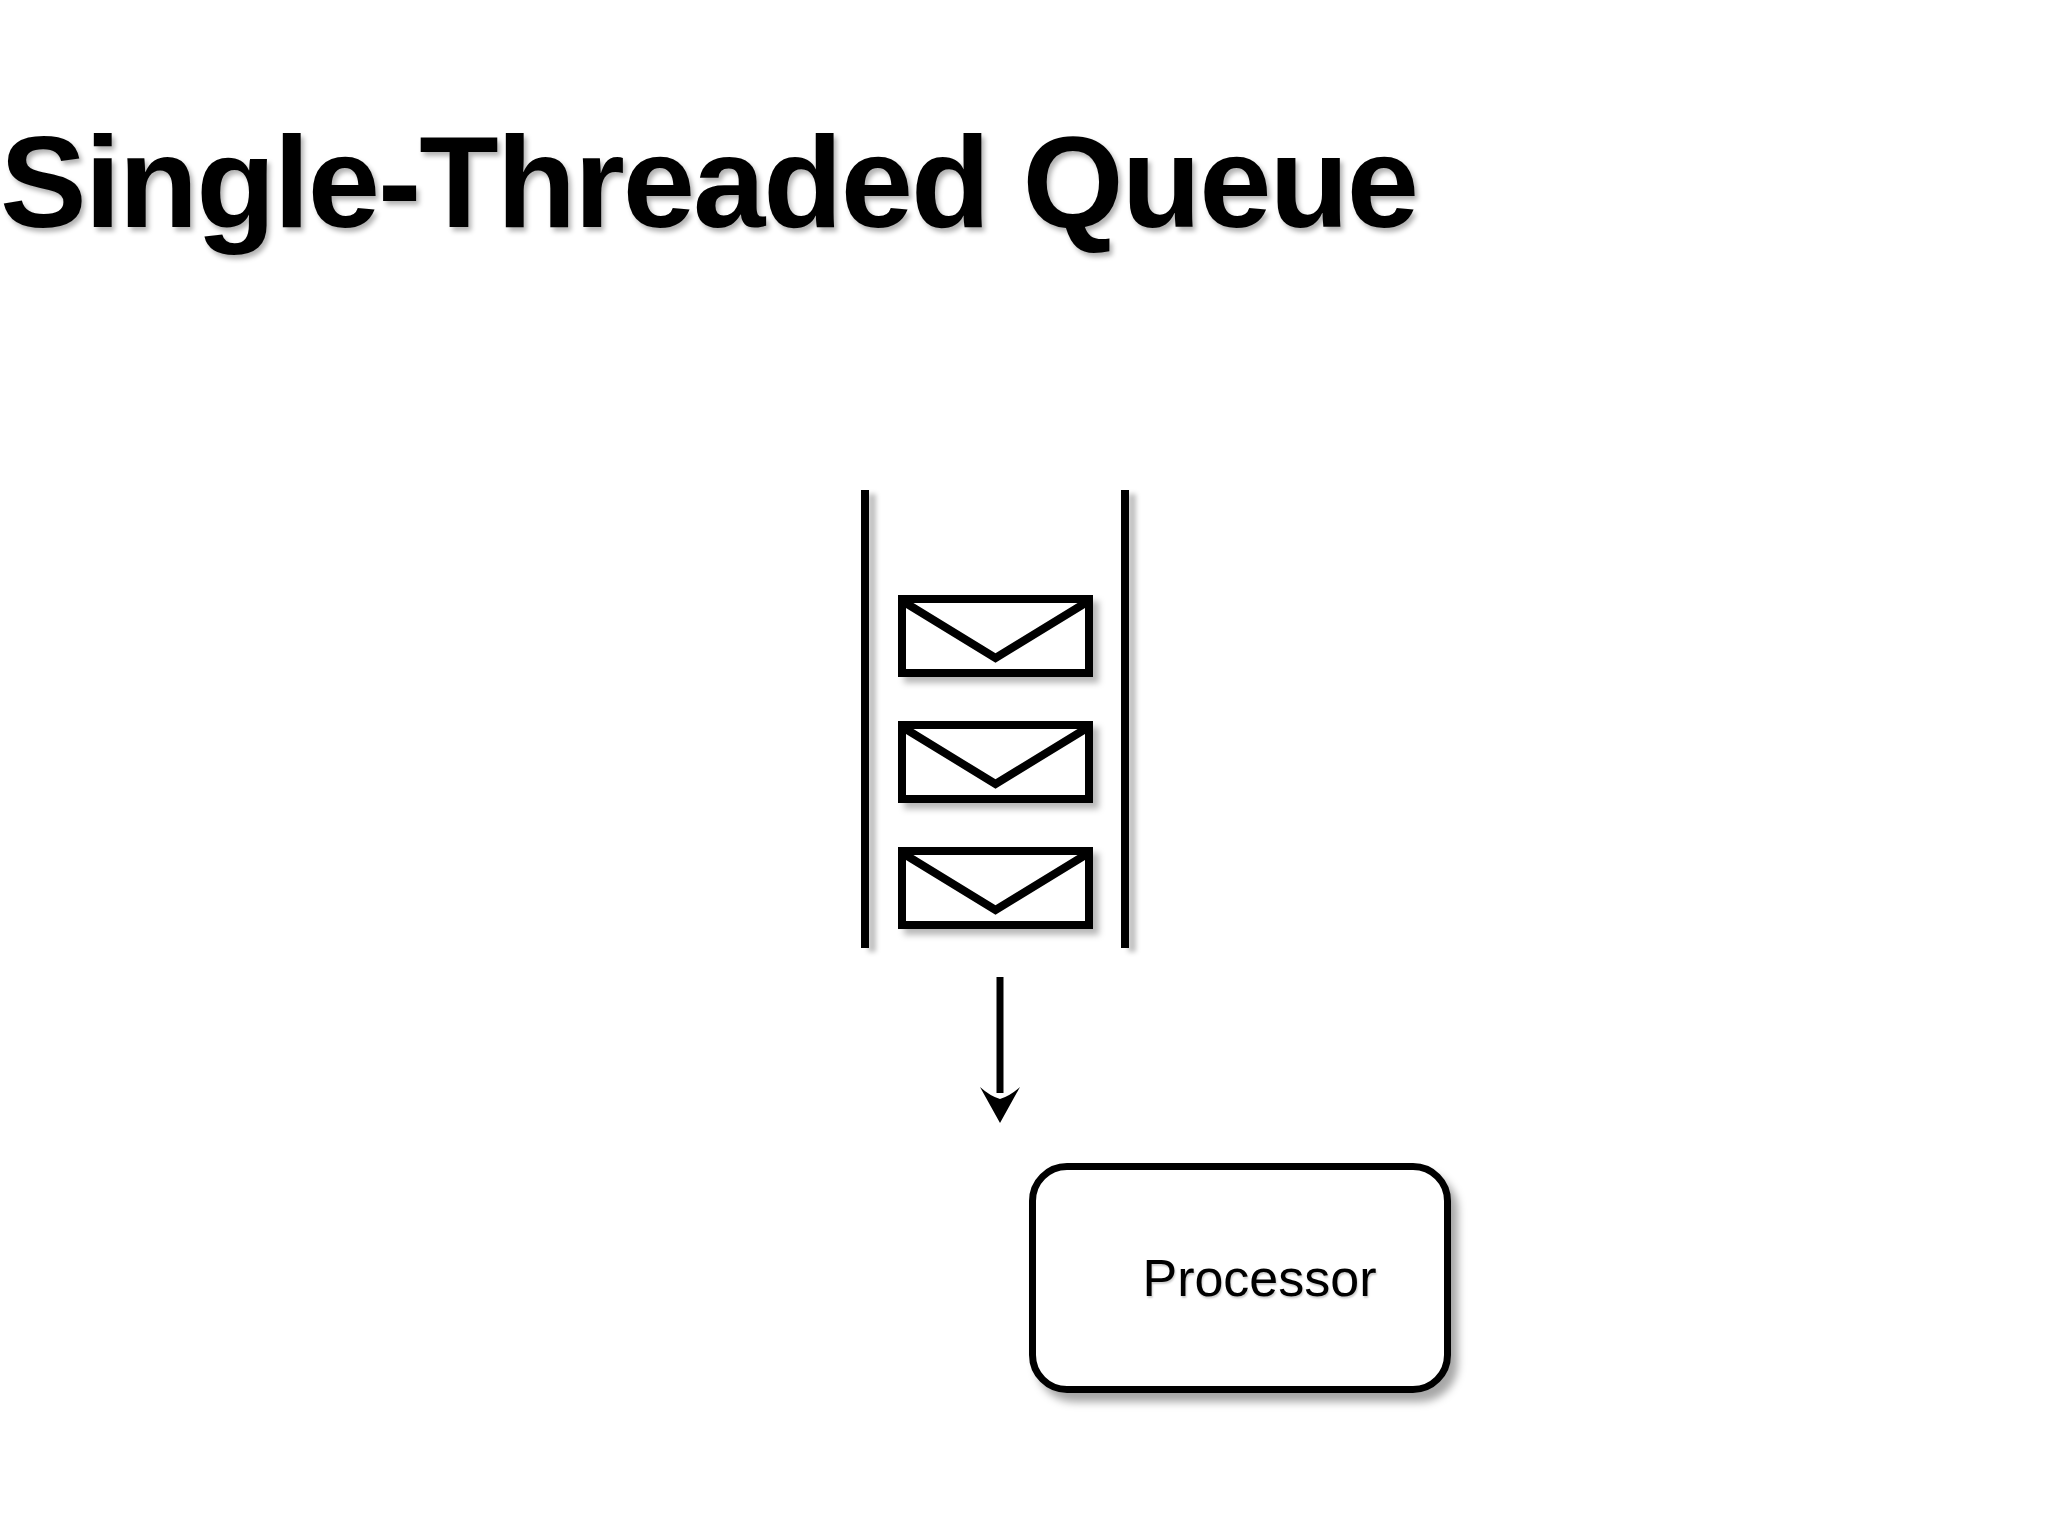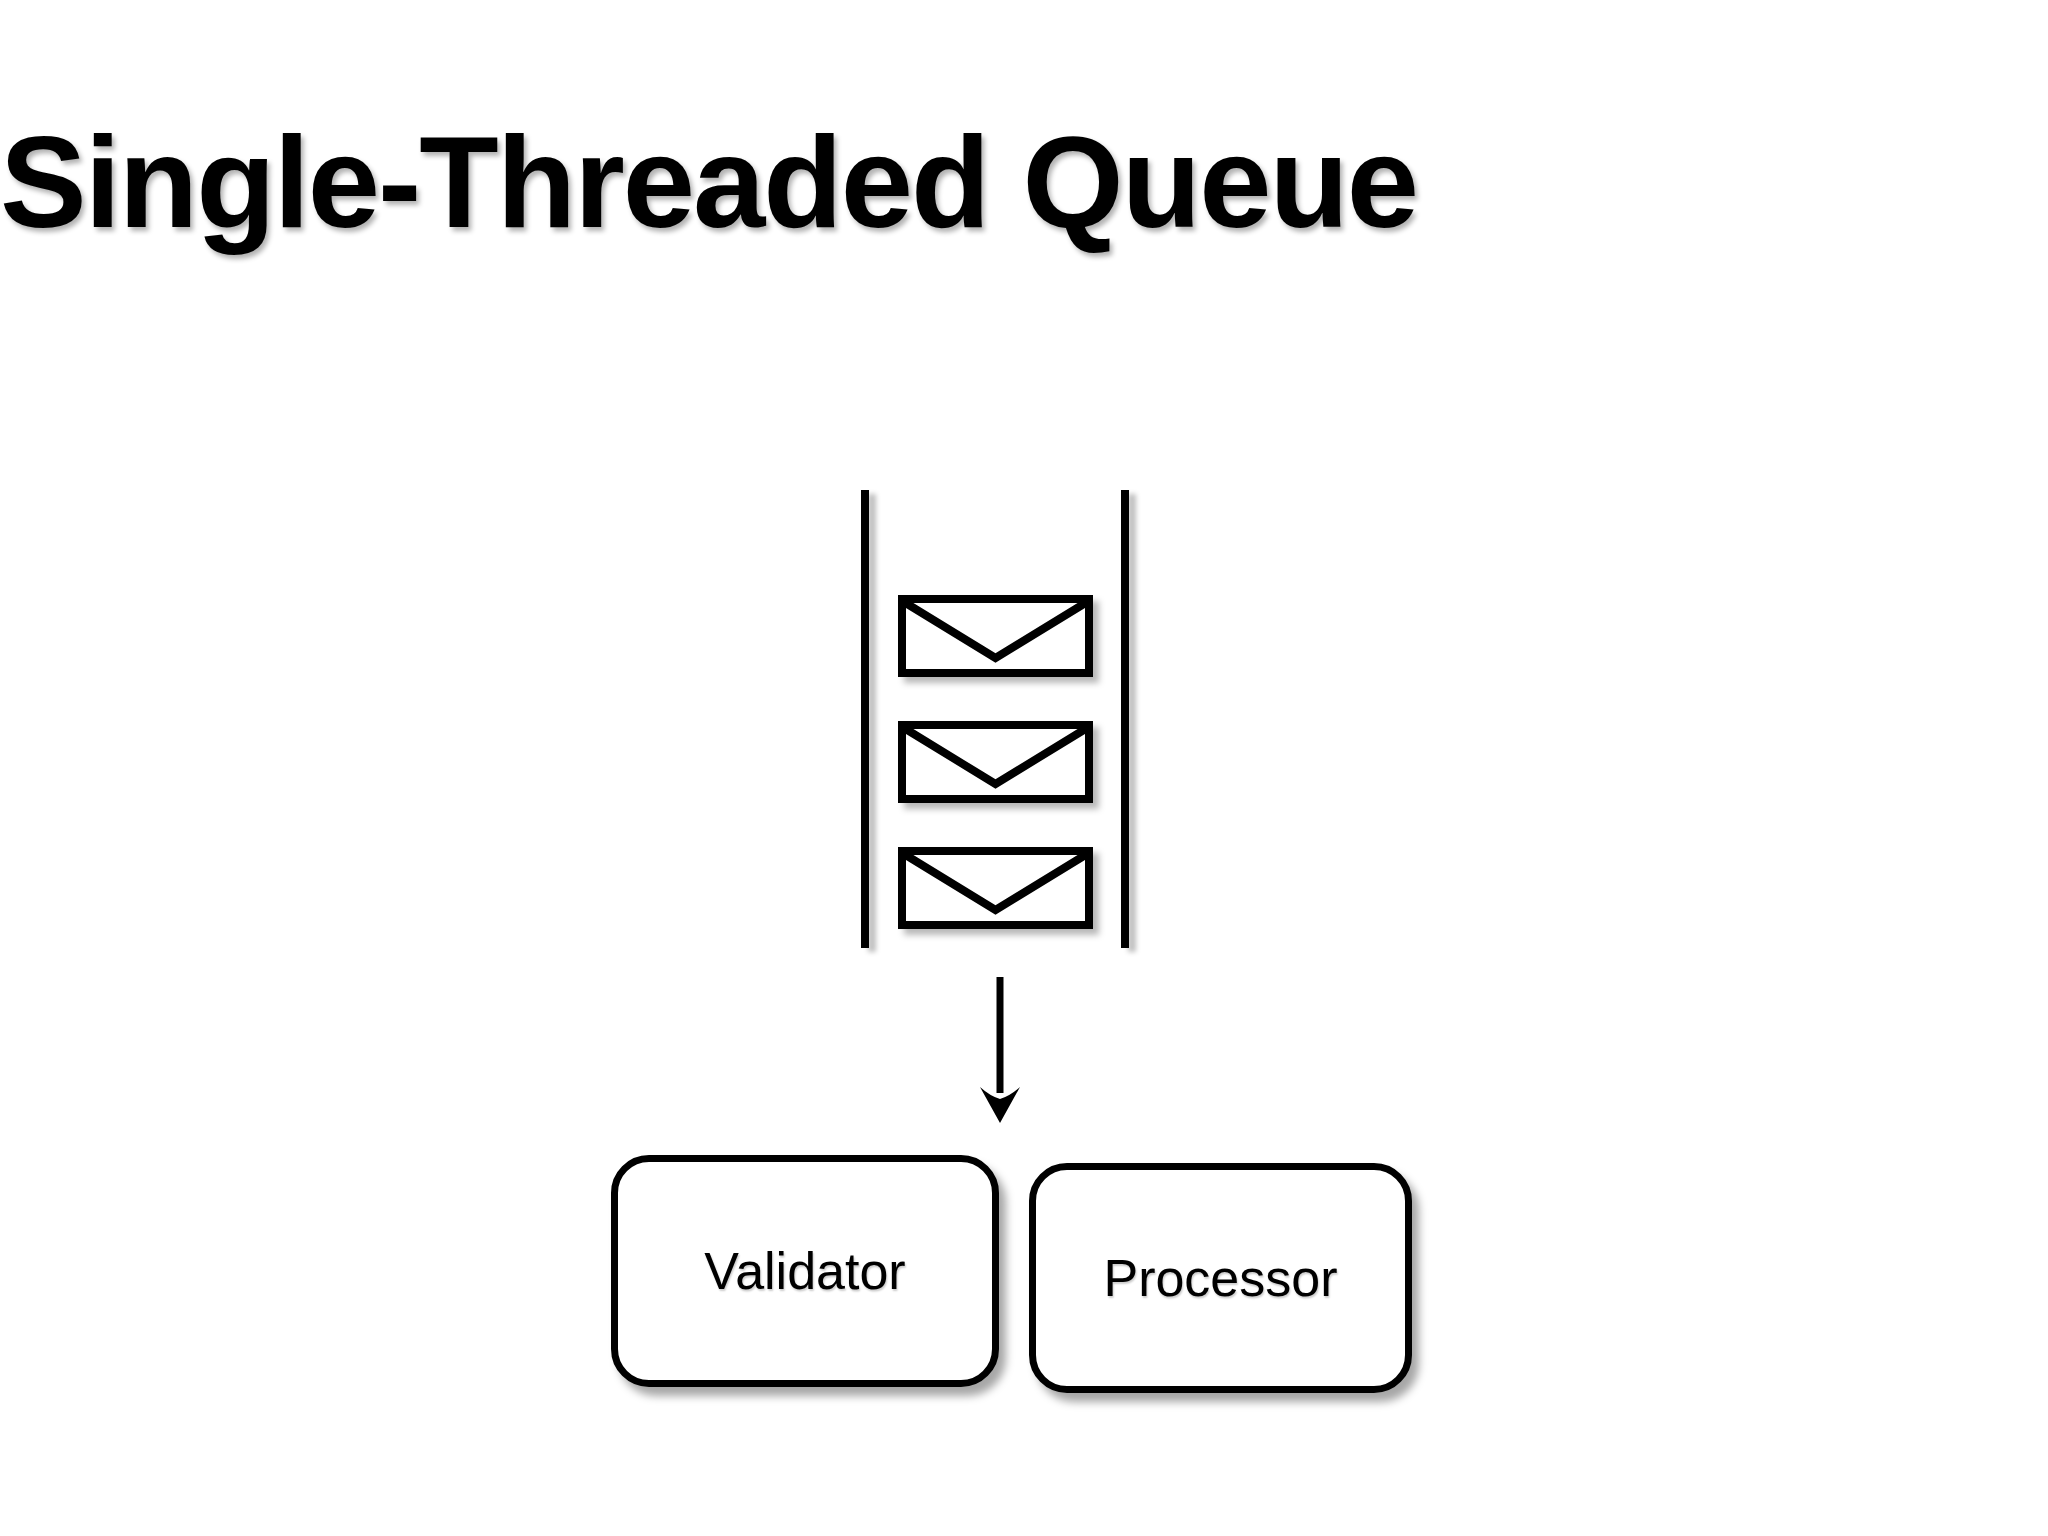--- a/index.html
+++ b/index.html
@@ -84,21 +84,21 @@
     border-radius: 38px;
     box-shadow: 7px 9px 9px rgba(0,0,0,0.35);
     display: flex;
     align-items: center;
     justify-content: center;
     font-size: 52px;
     color: #000000;
     text-shadow: 1px 2px 2px rgba(0,0,0,0.2);
   }
   .node.validator { left: 611px;  top: 1155px; width: 374px; height: 218px; }
-  .node.processor { left: 1029px; top: 1163px; width: 369px; height: 216px; }
+  .node.processor { left: 1029px; top: 1163px; width: 369px; height: 216px; padding-left: 39px; }
 </style>
 </head>
 <body>
 
 <div class="slide">
 
   <div class="title">Single-Threaded Queue</div>
 
   <div class="queue">
     <div class="queue-wall left"></div>
@@ -118,21 +118,18 @@
         <polyline points="6,7 97.5,63 189,7" fill="none" stroke="#000000" stroke-width="8"></polyline>
       </svg>
       </div>
   </div>
 
   <svg class="arrow" viewBox="0 0 44 150" xmlns="http://www.w3.org/2000/svg">
     <line x1="22" y1="2" x2="22" y2="118" stroke="#000000" stroke-width="7"></line>
     <path d="M22 148 L2 112 Q12 121 22 124 Q32 121 42 112 Z" fill="#000000"></path>
   </svg>
 
-  <div class="node validator">
-    <span>Validator</span>
-  </div>
 
   <div class="node processor">
     <span>Processor</span>
   </div>
 
 </div>
 
 </body></html>

